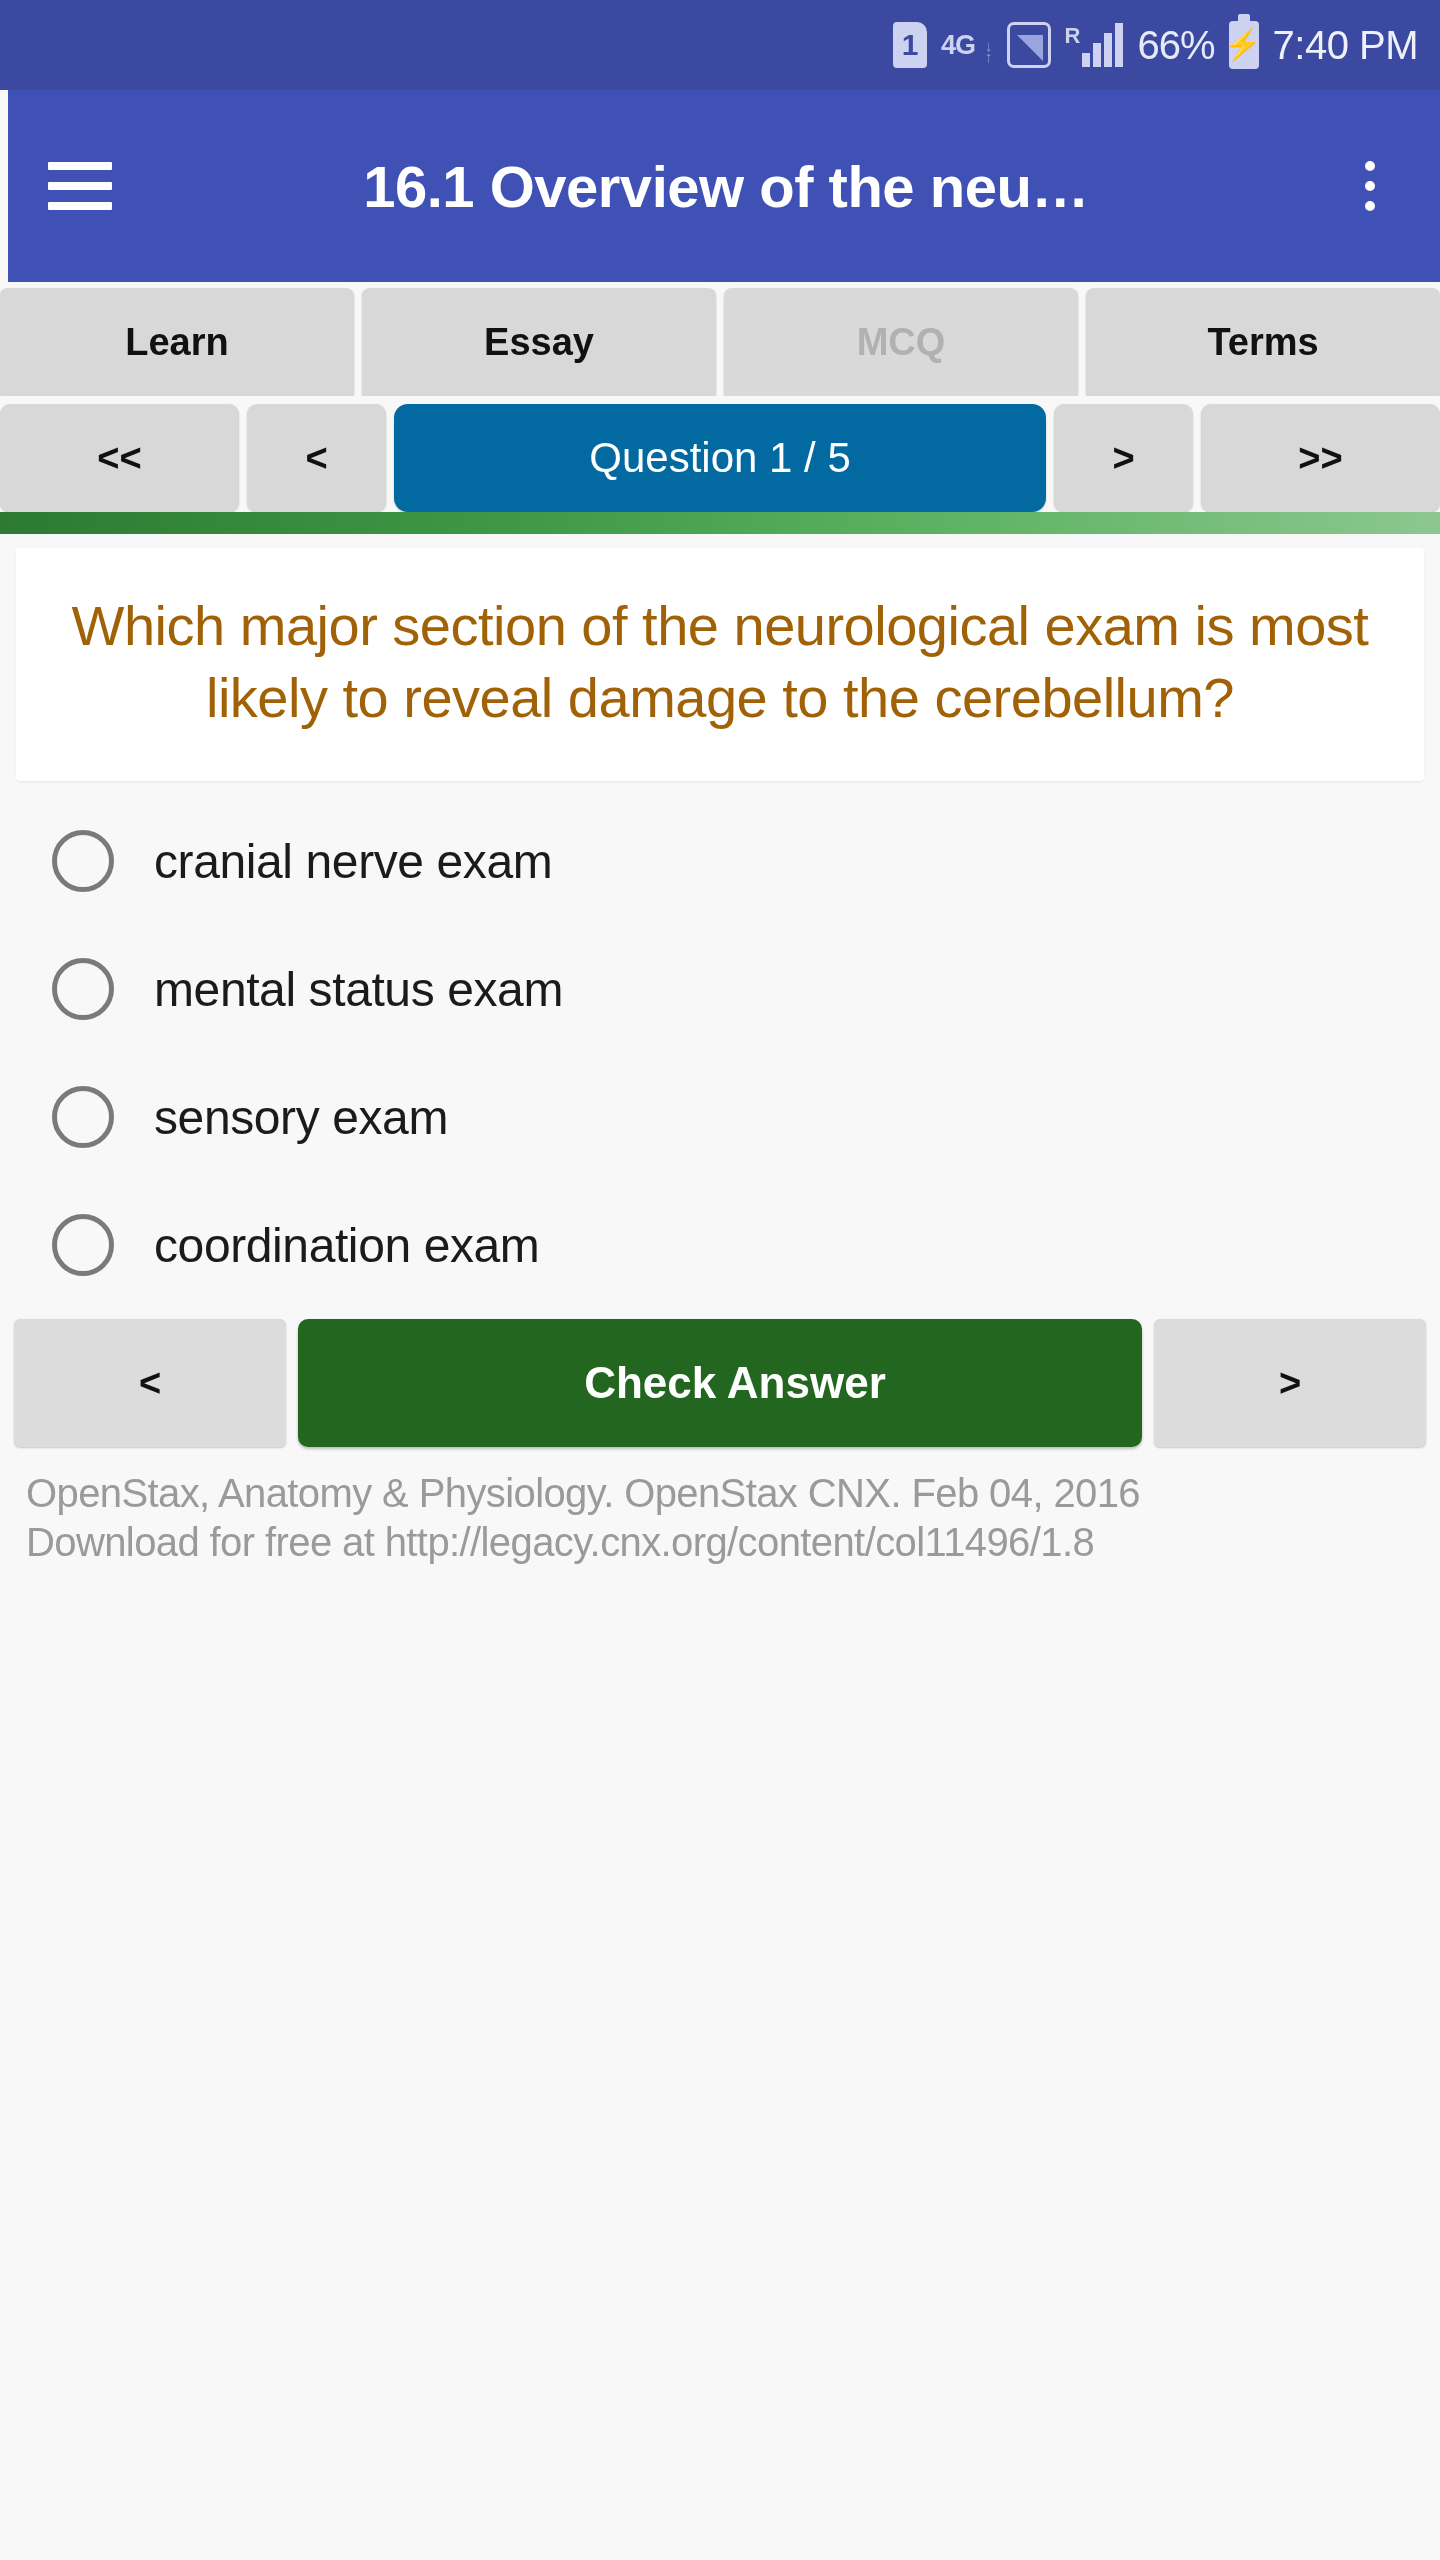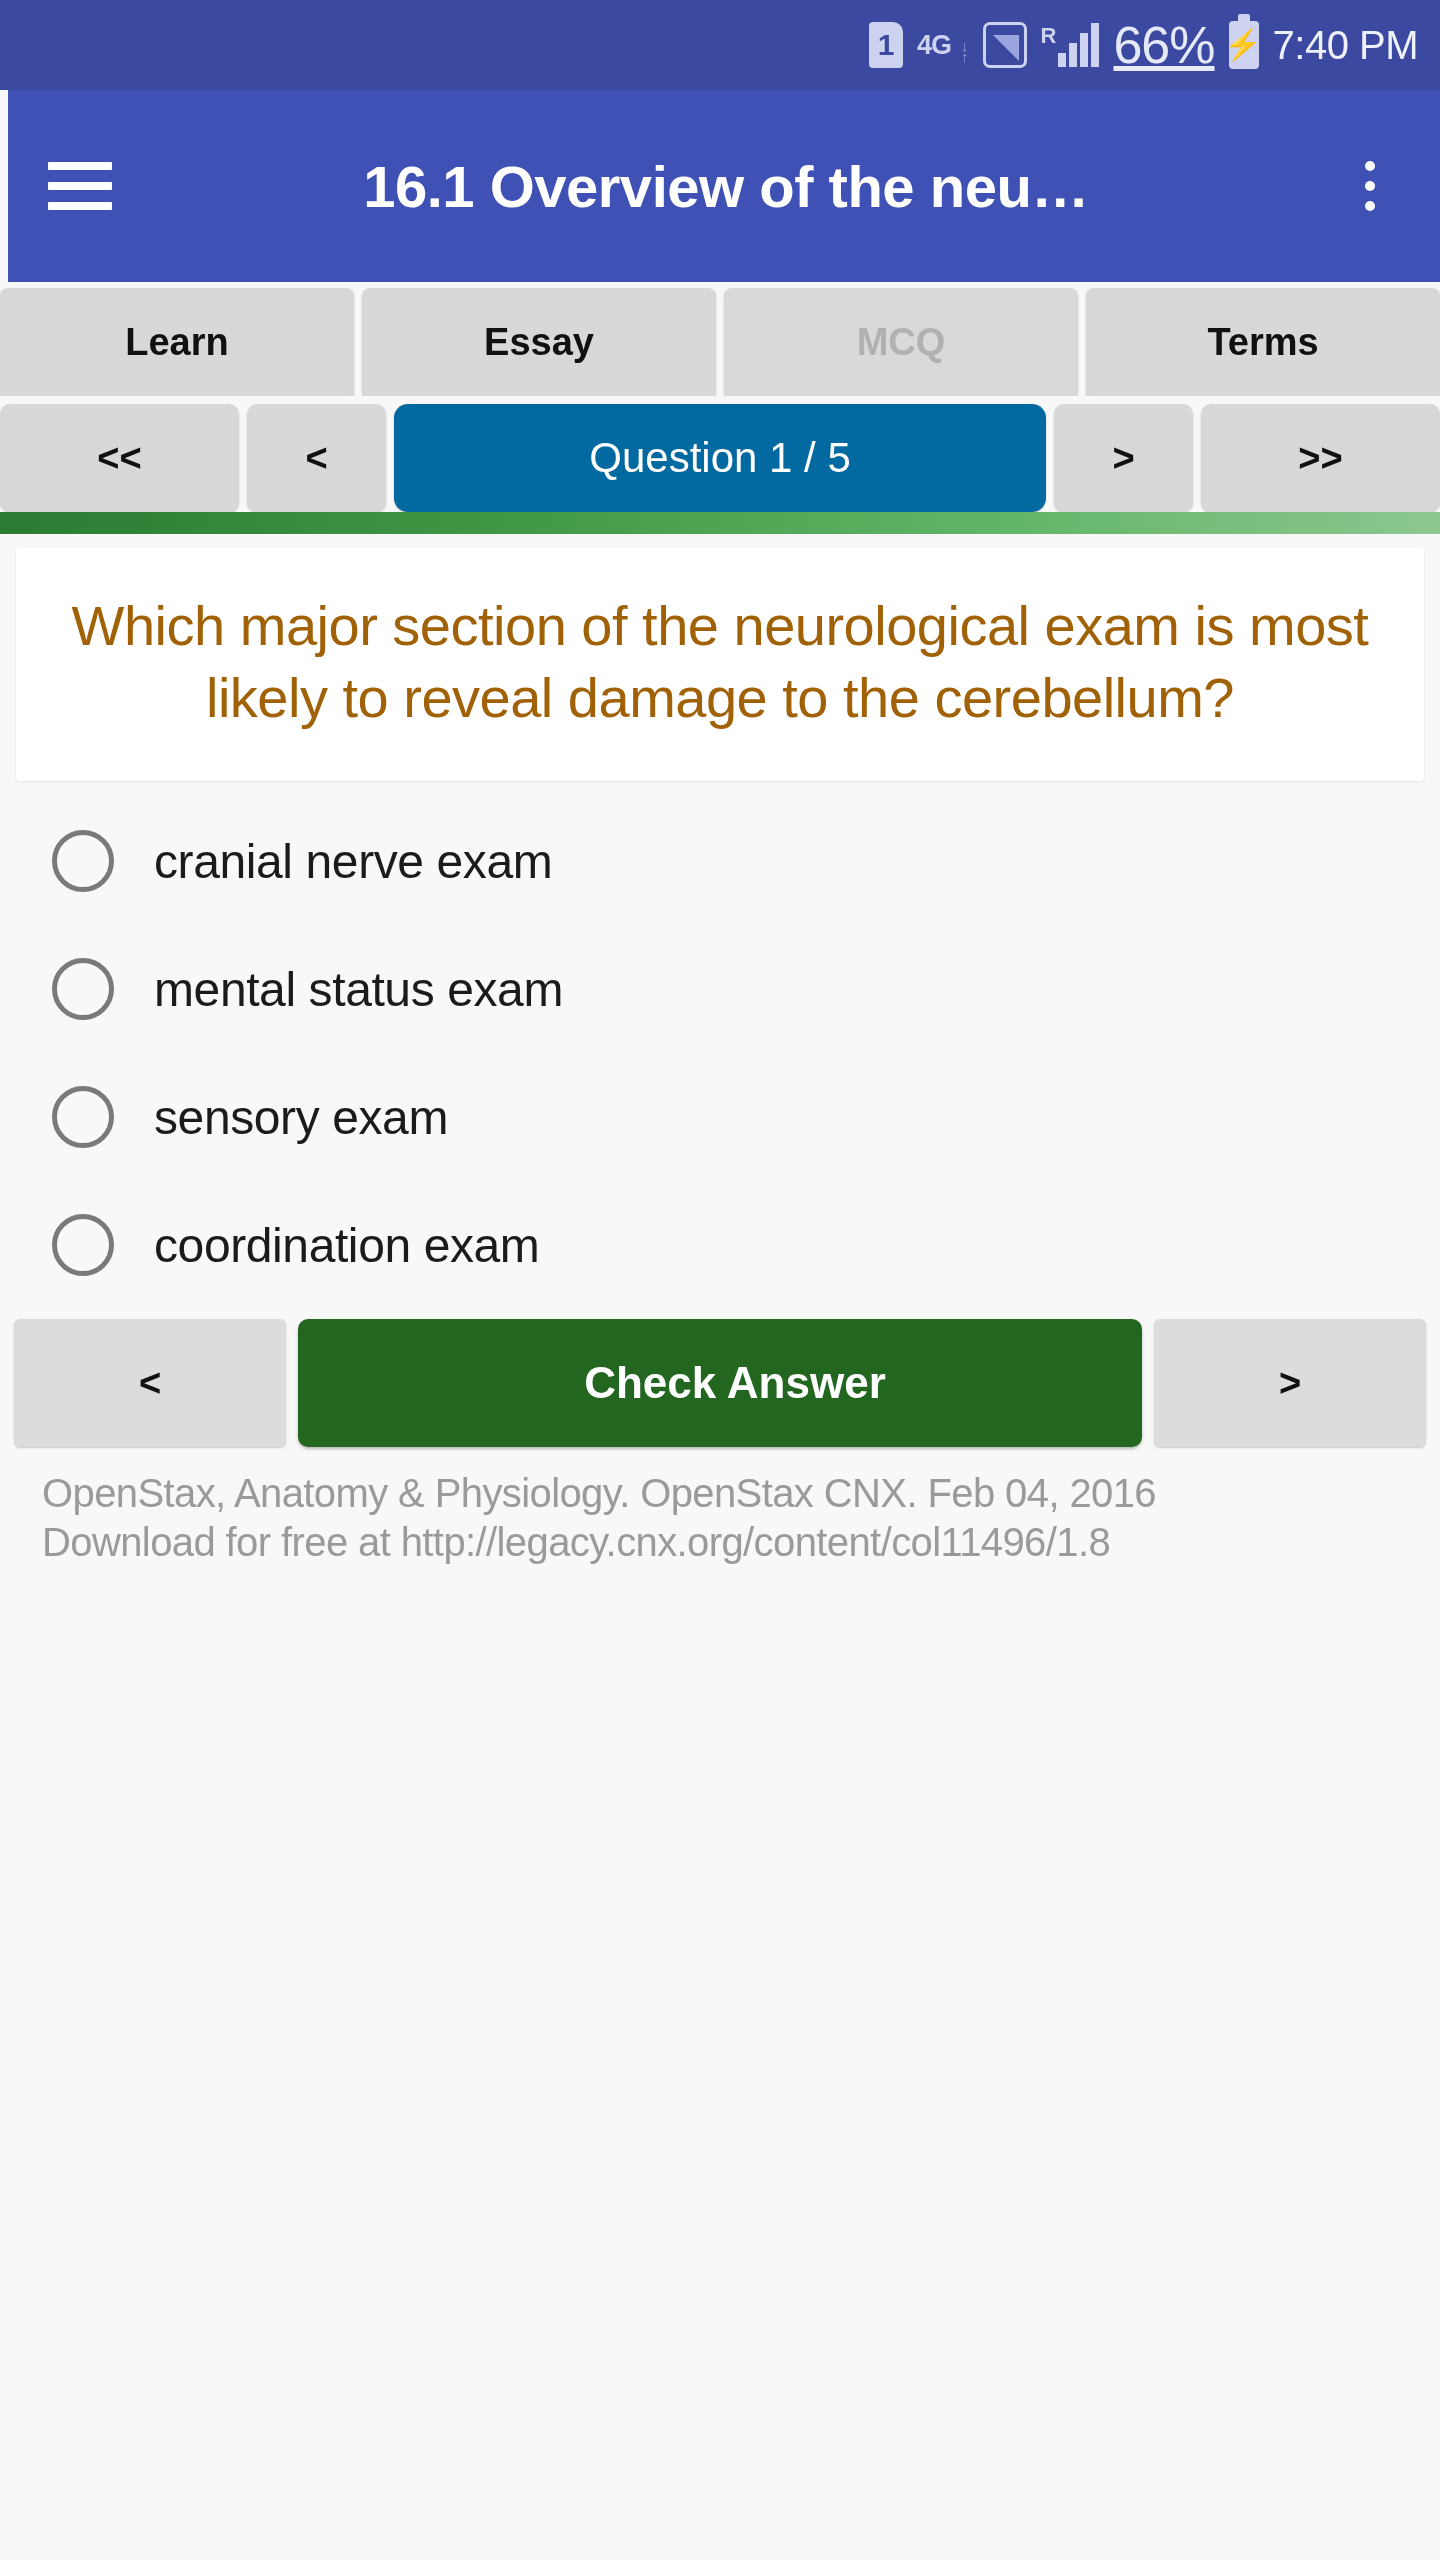--- a/index.html
+++ b/index.html
@@ -37,21 +37,21 @@
     border-width:0 26px 26px 0; border-color:transparent #9aa5e0 transparent transparent;
   }
   .roam { display:flex; align-items:flex-end; gap:2px; }
   .roam-r { font-size:22px; font-weight:bold; color:#ccd2ef; line-height:1; margin-bottom:20px; }
   .bars { display:flex; align-items:flex-end; gap:3px; height:44px; }
   .bars i { display:block; width:8px; background:#ccd2ef; }
   .bars i:nth-child(1){ height:14px; }
   .bars i:nth-child(2){ height:24px; }
   .bars i:nth-child(3){ height:34px; }
   .bars i:nth-child(4){ height:44px; }
-  .pct { font-size:52px; color:#e6e9f8; line-height:1; letter-spacing:-1px;text-decoration:underline; }
+  .pct { font-size:40px; color:#e6e9f8; line-height:1; letter-spacing:-1px; }
   .battery {
     width:30px; height:48px; background:#ccd2ef; border-radius:4px;
     position:relative; display:flex; align-items:center; justify-content:center;
   }
   .battery::before {
     content:""; position:absolute; top:-7px; left:9px; width:12px; height:7px;
     background:#ccd2ef; border-radius:2px 2px 0 0;
   }
   .bolt { font-size:30px; color:#14141e; line-height:1; }
   .clock { font-size:40px; color:#eef0fb; line-height:1; letter-spacing:-0.5px; }
@@ -142,21 +142,21 @@
   .act-main {
     flex:1; height:128px; background:#23661f; border-radius:10px;
     display:flex; align-items:center; justify-content:center;
     font-size:44px; font-weight:bold; color:#fff;
     box-shadow:0 2px 3px rgba(0,0,0,0.25); cursor:pointer;padding-left:30px;
   }
 
   
   .attribution {
     padding:22px 26px 0 26px; flex:0 0 auto;
-    font-size:40px; line-height:1.22; color:#9a9a9a; letter-spacing:-0.6px;margin-left:16px;
+    font-size:40px; line-height:1.22; color:#9a9a9a; letter-spacing:-0.6px;
   }
   .attribution div { white-space:nowrap; }
 
   .filler { flex:1 1 auto; background:#f8f8f8; }
 </style>
 </head>
 <body>
 
 <div id="app">
 

